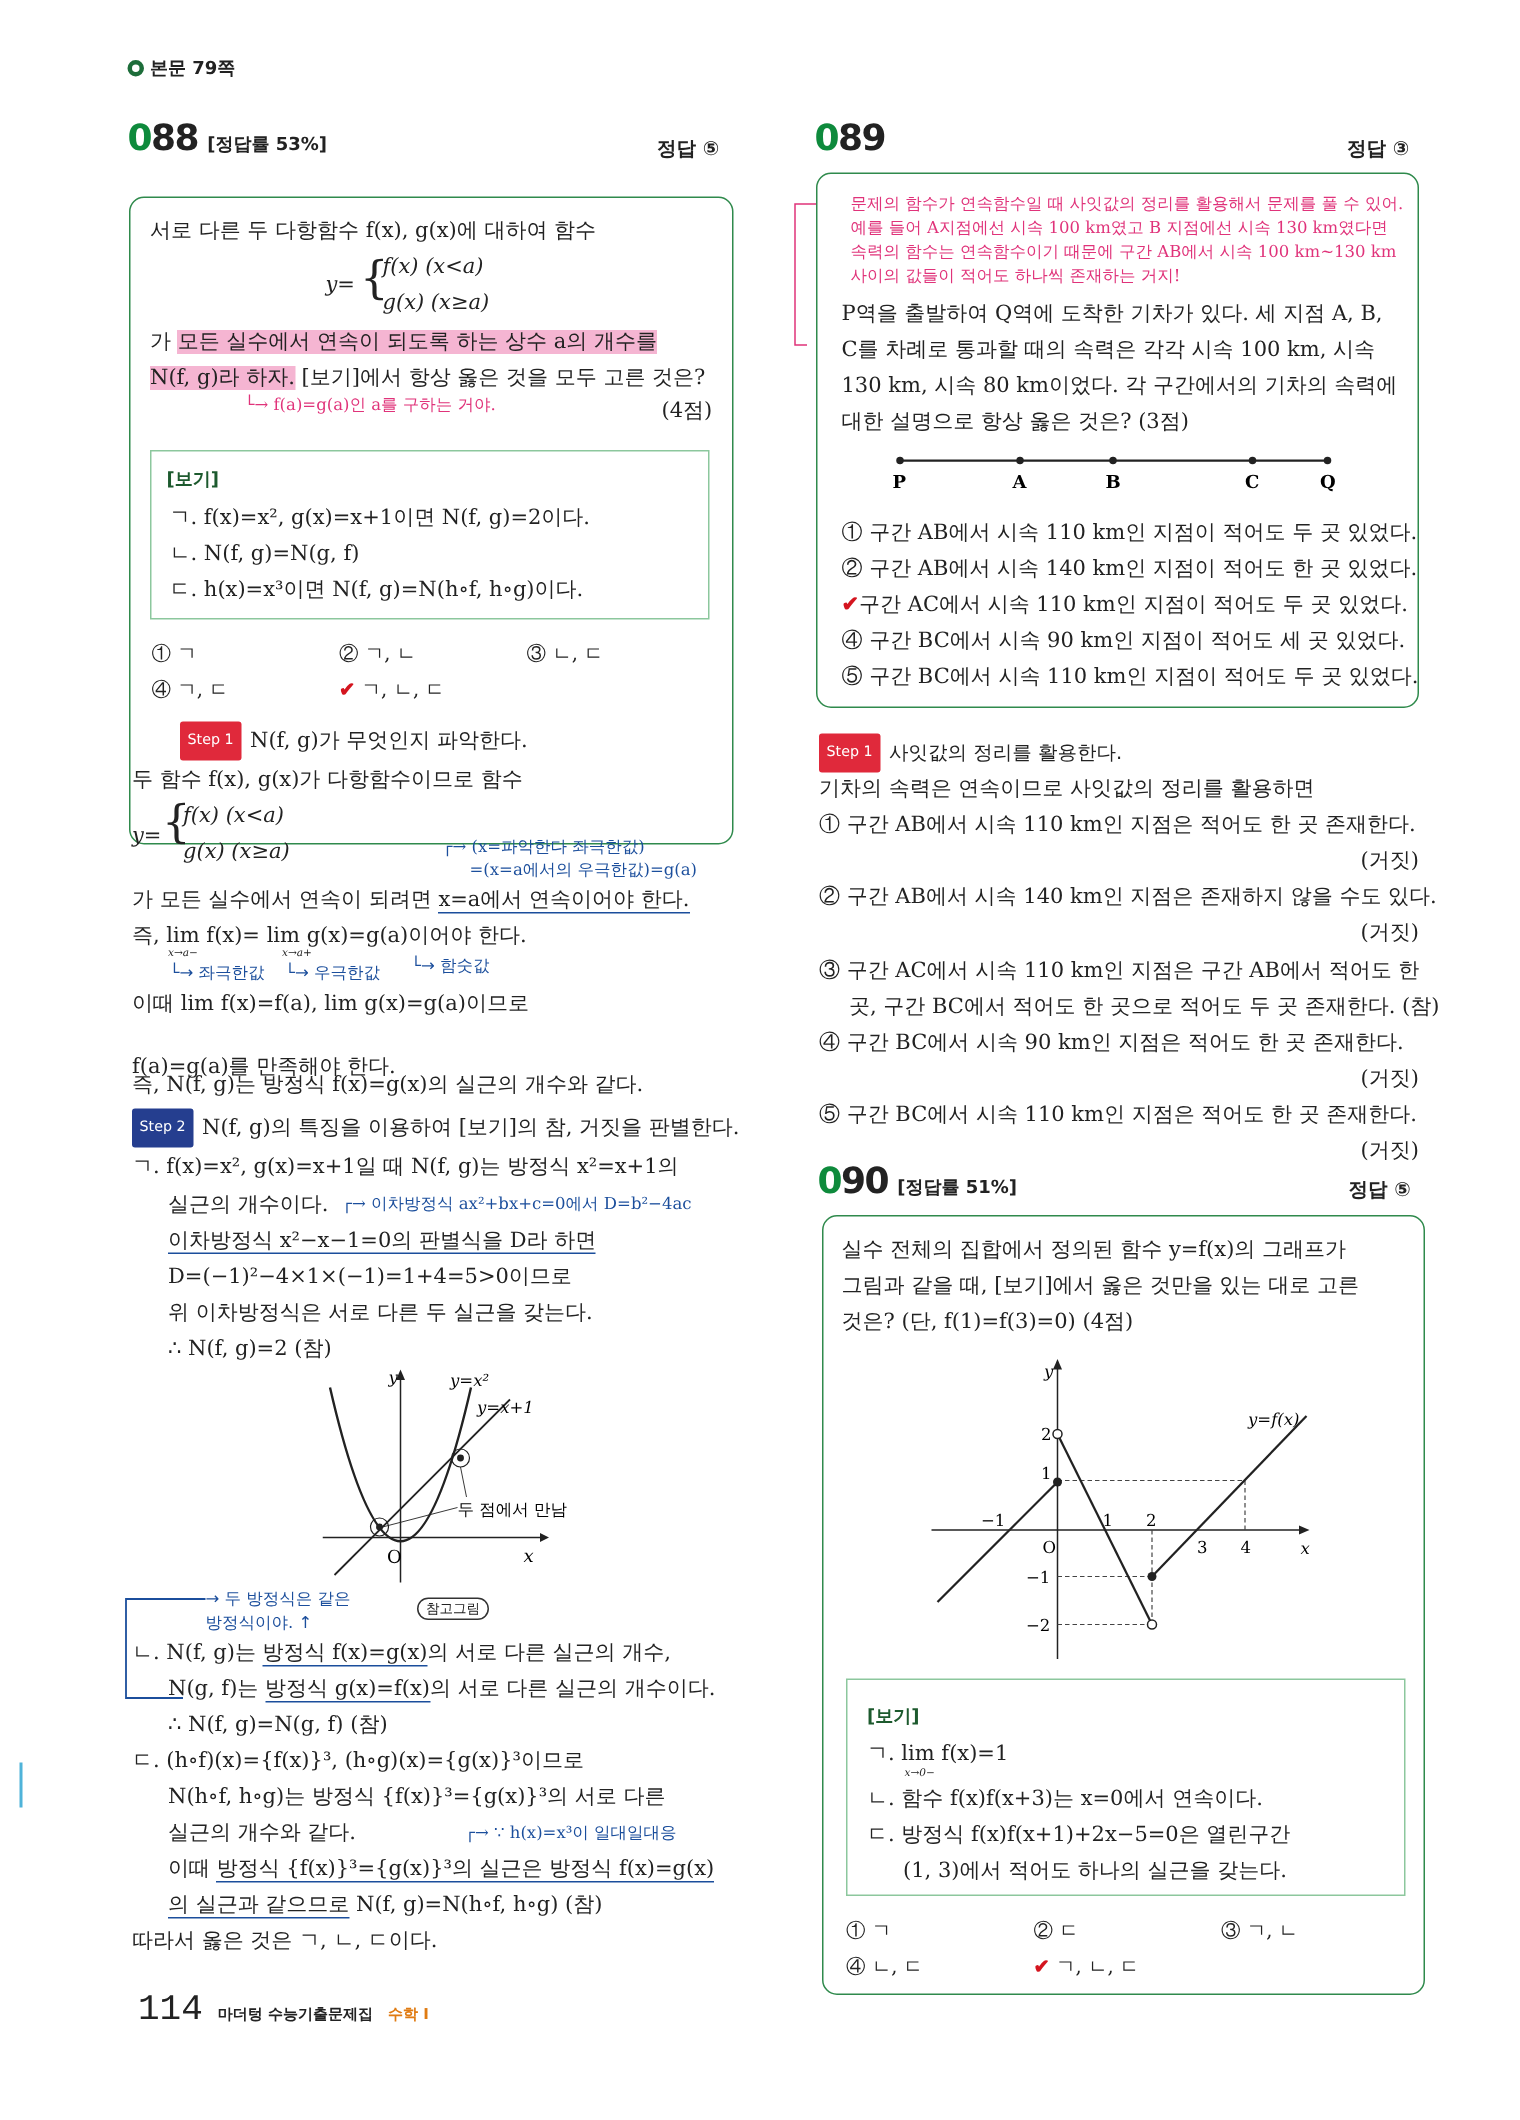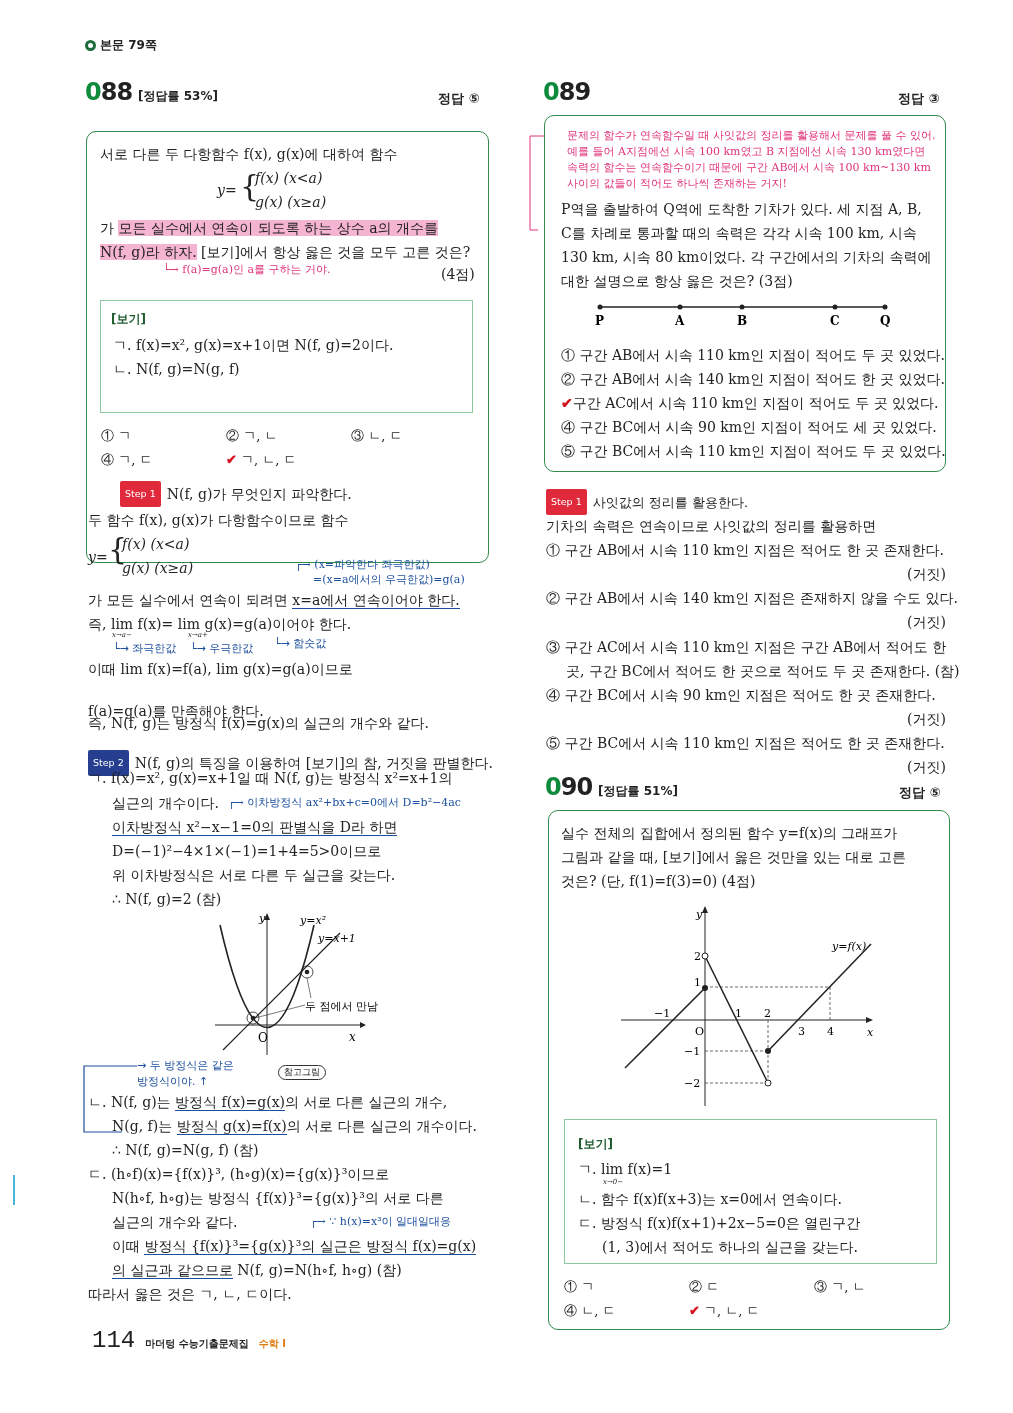--- a/index.html
+++ b/index.html
@@ -19,21 +19,21 @@
   .t { font-size: 14px; line-height: 24px; }
   .small { font-size: 11px; }
   .pink { color: #e0337a; }
   .blue { color: #1b4e9c; }
   .hl { background: #f5b5d2; }
   .ul { border-bottom: 1.5px solid #1b4e9c; }
   .bogi { border: 1.3px solid #8cc79d; background: #fff; }
   .bogi-title { font-family: "DejaVu Sans", sans-serif; font-weight: bold; font-size: 12px; color: #1d5a2e; }
   .step { display: inline-block; font-family: "DejaVu Sans", sans-serif; font-size: 9.5px; color: #fff; padding: 1px 5px; border-radius: 2px; margin-right: 6px; vertical-align: 2px; }
   .step1 { background: #e0293b; }
-  .step2 { background: #253e8f; margin-top: 11px; }
+  .step2 { background: #253e8f; }
   .choices { display: grid; grid-template-columns: 125px 125px 125px; row-gap: 6px; font-size: 13px; }
   .check { color: #d4151f; font-weight: bold; }
   .line { position: absolute; white-space: nowrap; }
   .ftr-num { font-family: Liberation Mono, monospace; font-size: 24px; font-weight: 300; }
   .ftr-title { font-family: "DejaVu Sans", sans-serif; font-size: 10px; font-weight: bold; }
   .ftr-sub { color: #e07b12; font-family: "DejaVu Sans", sans-serif; font-size: 10px; font-weight: bold; }
   .right { text-align: right; }
   svg text { font-family: "DejaVu Serif", serif; }
 </style>
 </head>
@@ -62,20 +62,21 @@
   <div class="line t" style="left:13px; top:108px;">
     <span class="hl">N(f, g)라 하자.</span><span> [보기]에서 항상 옳은 것을 모두 고른 것은?</span>
   </div>
   <div class="line small pink" style="left:76px; top:130px;">└→ <span>f(a)=g(a)인 a를 구하는 거야.</span></div>
   <div class="line t" style="left:354px; top:130px;">(4점)</div>
 
   <div class="abs bogi" style="left:13px; top:168px; width:373px; height:113px;">
     <div class="line bogi-title" style="left:10px; top:10px;">[보기]</div>
     <div class="line t" style="left:12px; top:32px;">ㄱ. f(x)=x², g(x)=x+1이면 N(f, g)=2이다.</div>
     <div class="line t" style="left:12px; top:56px;">ㄴ. N(f, g)=N(g, f)</div>
+    <div class="line t" style="left:12px; top:80px;">ㄷ. h(x)=x³이면 N(f, g)=N(h∘f, h∘g)이다.</div>
   </div>
 
   <div class="abs choices" style="left:14px; top:295px;">
     <span>① ㄱ</span>
     <span>② ㄱ, ㄴ</span>
     <span>③ ㄴ, ㄷ</span>
     <span>④ ㄱ, ㄷ</span>
     <span><span class="check">✔</span> <span>ㄱ, ㄴ, ㄷ</span></span>
   </div>
 </div>

